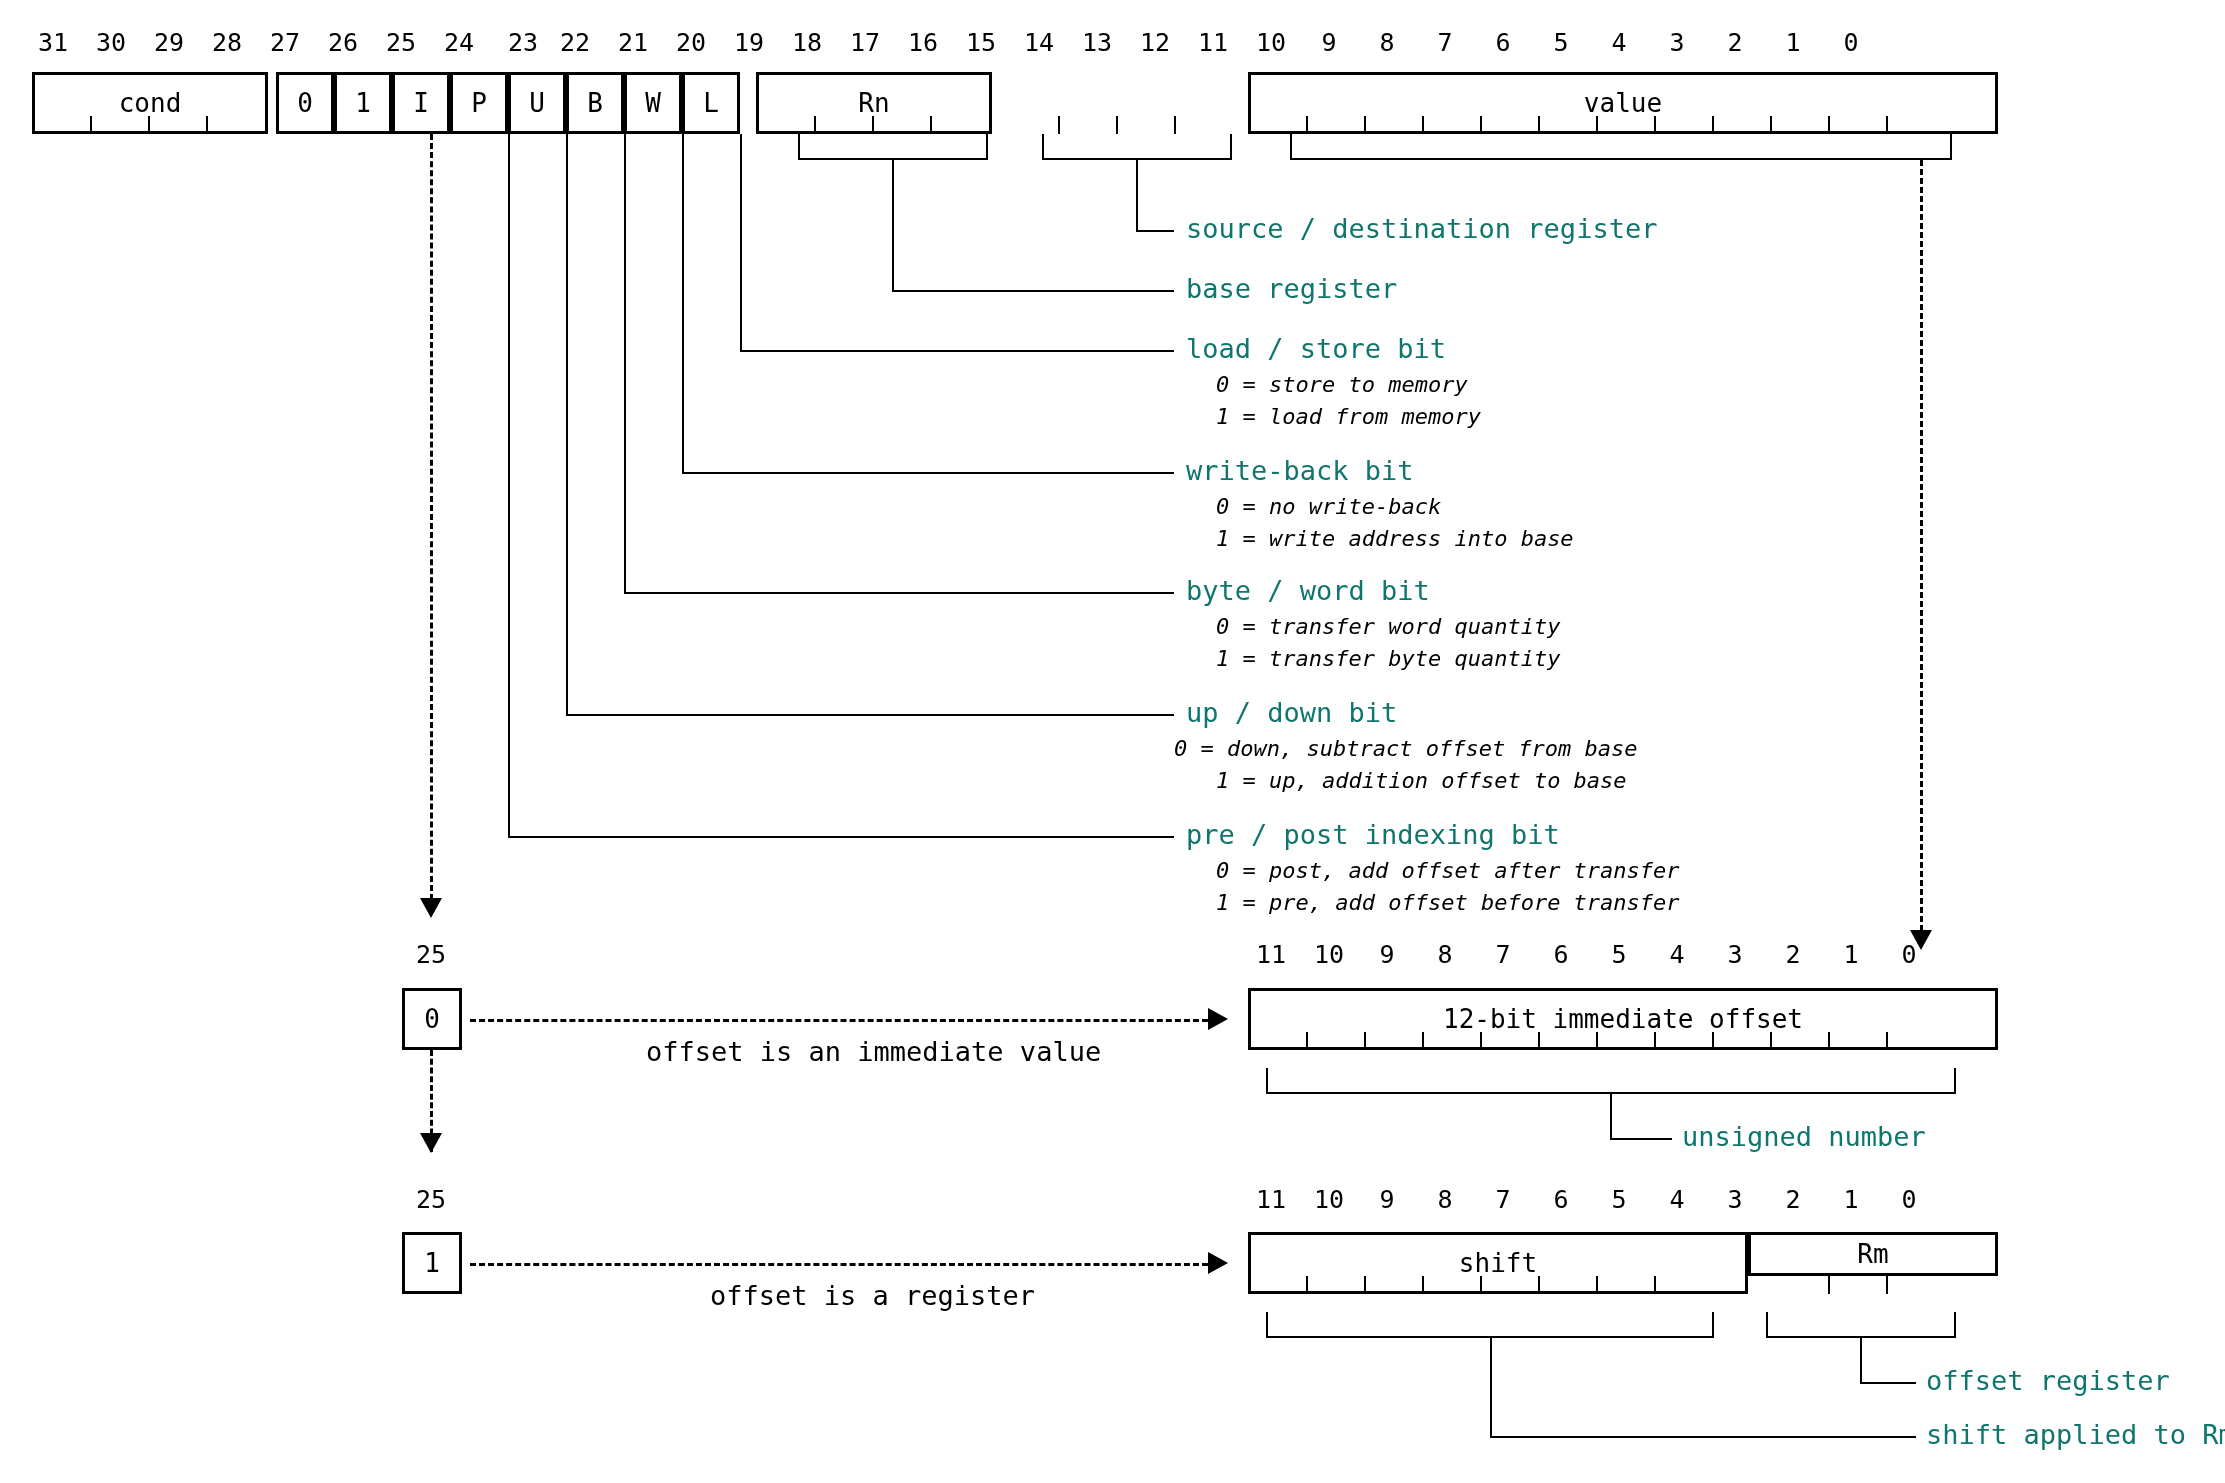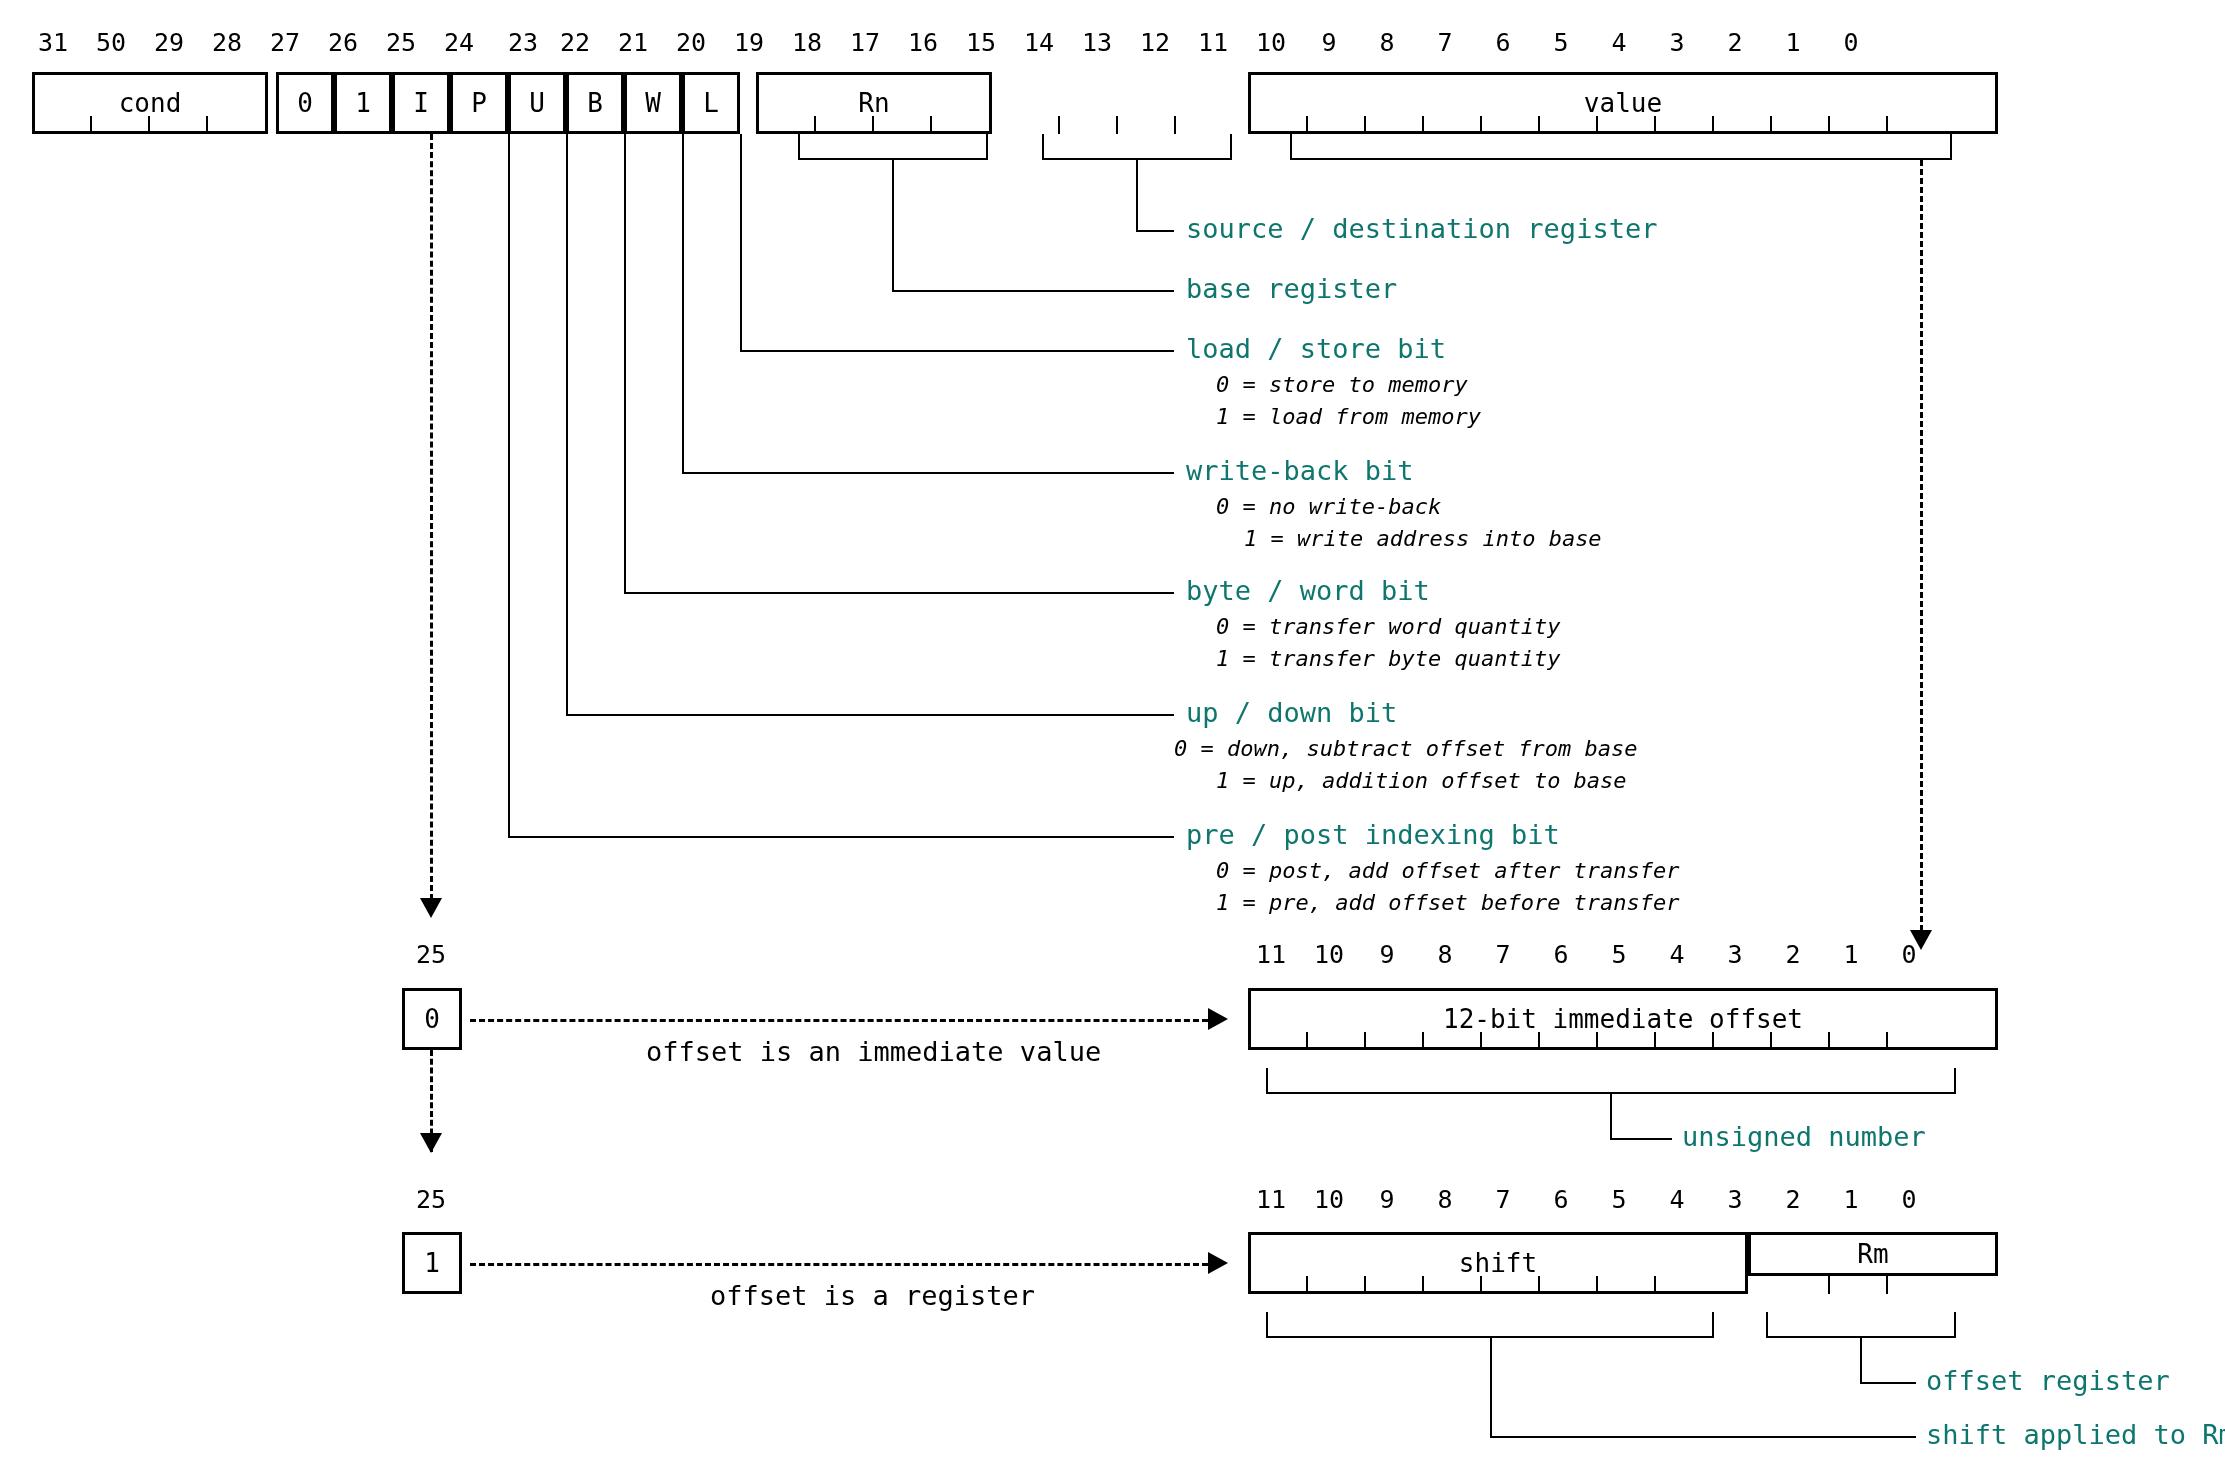--- a/index.html
+++ b/index.html
@@ -97,21 +97,21 @@
     font-size:27px;
     white-space:nowrap;
   }
 </style>
 </head>
 <body>
 
 <div id="root">
 
   <div class="bitlabel" style="left:32px;top:28px;width:42px;">31</div>
-  <div class="bitlabel" style="left:90px;top:28px;width:42px;">50</div>
+  <div class="bitlabel" style="left:90px;top:28px;width:42px;">30</div>
   <div class="bitlabel" style="left:148px;top:28px;width:42px;">29</div>
   <div class="bitlabel" style="left:206px;top:28px;width:42px;">28</div>
   <div class="bitlabel" style="left:264px;top:28px;width:42px;">27</div>
   <div class="bitlabel" style="left:322px;top:28px;width:42px;">26</div>
   <div class="bitlabel" style="left:380px;top:28px;width:42px;">25</div>
   <div class="bitlabel" style="left:438px;top:28px;width:42px;">24</div>
   <div class="bitlabel" style="left:496px;top:28px;width:42px;text-align:right;">23</div>
   <div class="bitlabel" style="left:554px;top:28px;width:42px;">22</div>
   <div class="bitlabel" style="left:612px;top:28px;width:42px;">21</div>
   <div class="bitlabel" style="left:670px;top:28px;width:42px;">20</div>
@@ -194,21 +194,21 @@
   <div class="vline" style="left:740px;top:134px;height:218px;"></div>
   <div class="hline" style="left:740px;top:350px;width:434px;"></div>
   <div class="ann" style="left:1186px;top:333px;">load / store bit</div>
   <div class="sub" style="left:1216px;top:372px;">0 = store to memory</div>
   <div class="sub" style="left:1216px;top:404px;">1 = load from memory</div>
 
   <div class="vline" style="left:682px;top:134px;height:340px;"></div>
   <div class="hline" style="left:682px;top:472px;width:492px;"></div>
   <div class="ann" style="left:1186px;top:455px;">write-back bit</div>
   <div class="sub" style="left:1216px;top:494px;">0 = no write-back</div>
-  <div class="sub" style="left:1244px;top:526px;">1 = write address into base</div>
+  <div class="sub" style="left:1216px;top:526px;">1 = write address into base</div>
 
   <div class="vline" style="left:624px;top:134px;height:460px;"></div>
   <div class="hline" style="left:624px;top:592px;width:550px;"></div>
   <div class="ann" style="left:1186px;top:575px;">byte / word bit</div>
   <div class="sub" style="left:1216px;top:614px;">0 = transfer word quantity</div>
   <div class="sub" style="left:1216px;top:646px;">1 = transfer byte quantity</div>
 
   <div class="vline" style="left:566px;top:134px;height:582px;"></div>
   <div class="hline" style="left:566px;top:714px;width:608px;"></div>
   <div class="ann" style="left:1186px;top:697px;">up / down bit</div>

